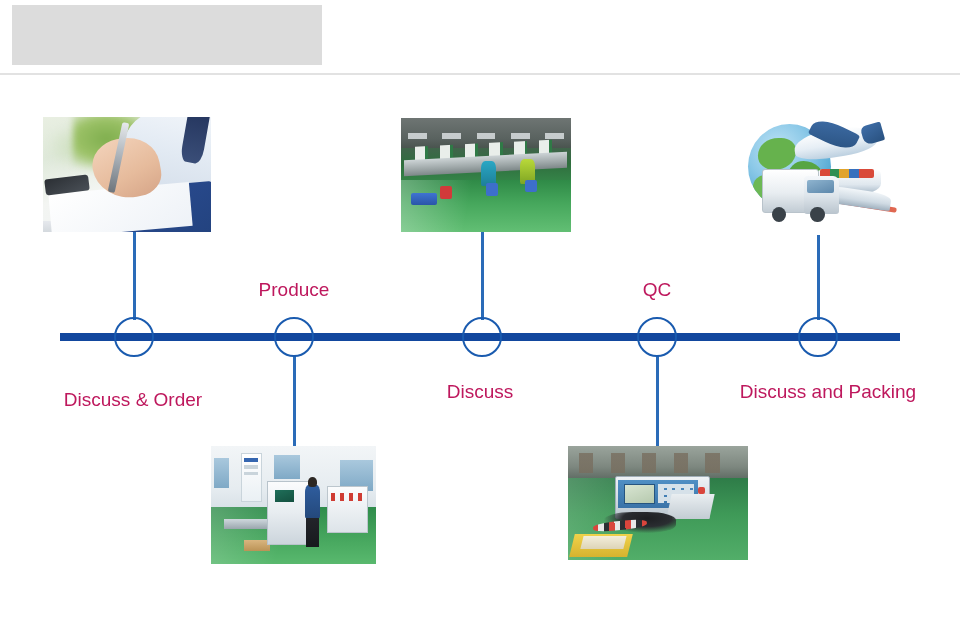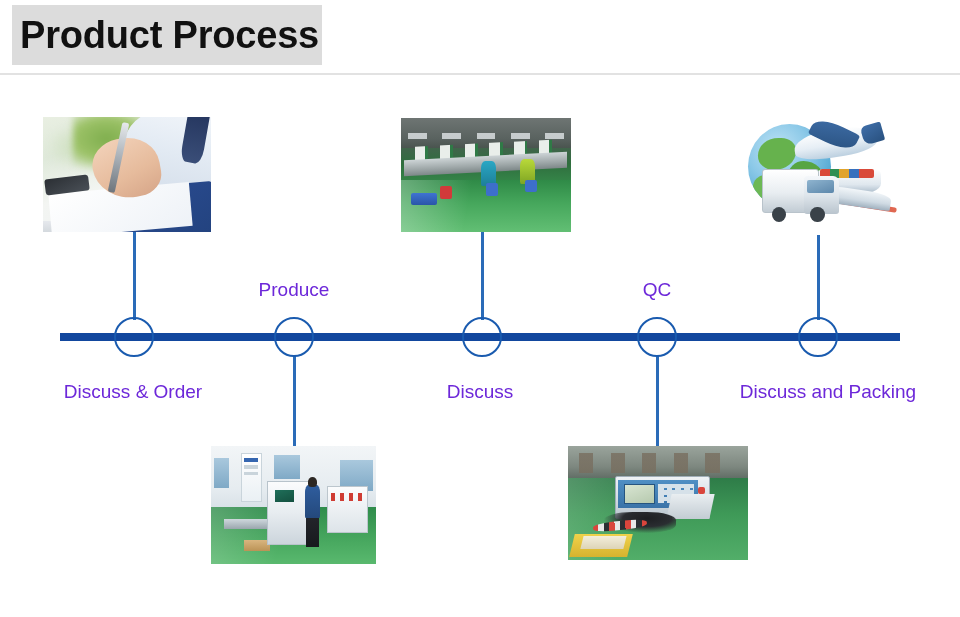--- a/index.html
+++ b/index.html
@@ -84,21 +84,21 @@
     margin-left: -1.5px;
     background: #2A6BB8;
     z-index: 1;
   }
 
   
   .caption {
     position: absolute;
     font-size: 19px;
     line-height: 24px;
-    color: #6d28d9;
+    color: #be185d;
     white-space: nowrap;
     transform: translateX(-50%);
     z-index: 4;
   }
 
   
   .photo {
     position: absolute;
     overflow: hidden;
     z-index: 2;
@@ -456,21 +456,20 @@
     position: absolute; left: 8%; bottom: 10%; width: 24%; height: 11%;
     background: linear-gradient(180deg,#f3eedb,#ddd4b6);
     transform: skewX(-14deg);
   }
 </style>
 </head>
 <body>
 
 <div id="header">
   <div id="title-highlight"></div>
-  <div id="page-title">Product Process</div>
   <div id="header-rule"></div>
 </div>
 
 <div id="timeline-stage">
 
   <div id="timeline-bar"></div>
 
   <div class="photo ph-sign" style="left:43px; top:117px; width:168px; height:115px;">
     <div class="scene">
       <div class="foliage2"></div>
@@ -480,21 +479,21 @@
       <div class="desk"></div>
       <div class="clipboard"></div>
       <div class="paper"></div>
       <div class="phone"></div>
       <div class="hand"></div>
       <div class="pen"></div>
     </div>
   </div>
   <div class="connector" style="left:134px; top:232px; height:88px;"></div>
   <div class="node" style="left:134px; top:337px;"></div>
-  <div class="caption" style="left:133px; top:380px;">Discuss &amp; Order</div>
+  <div class="caption" style="left:133px; top:388px;">Discuss &amp; Order</div>
 
   <div class="caption" style="left:294px; top:278px;">Produce</div>
   <div class="node" style="left:294px; top:337px;"></div>
   <div class="connector" style="left:294px; top:356px; height:92px;"></div>
   <div class="photo ph-shop" style="left:211px; top:446px; width:165px; height:118px;">
     <div class="scene">
       <div class="wall"></div>
       <div class="panelblue1"></div>
       <div class="panelblue2"></div>
       <div class="panelblue3"></div>

